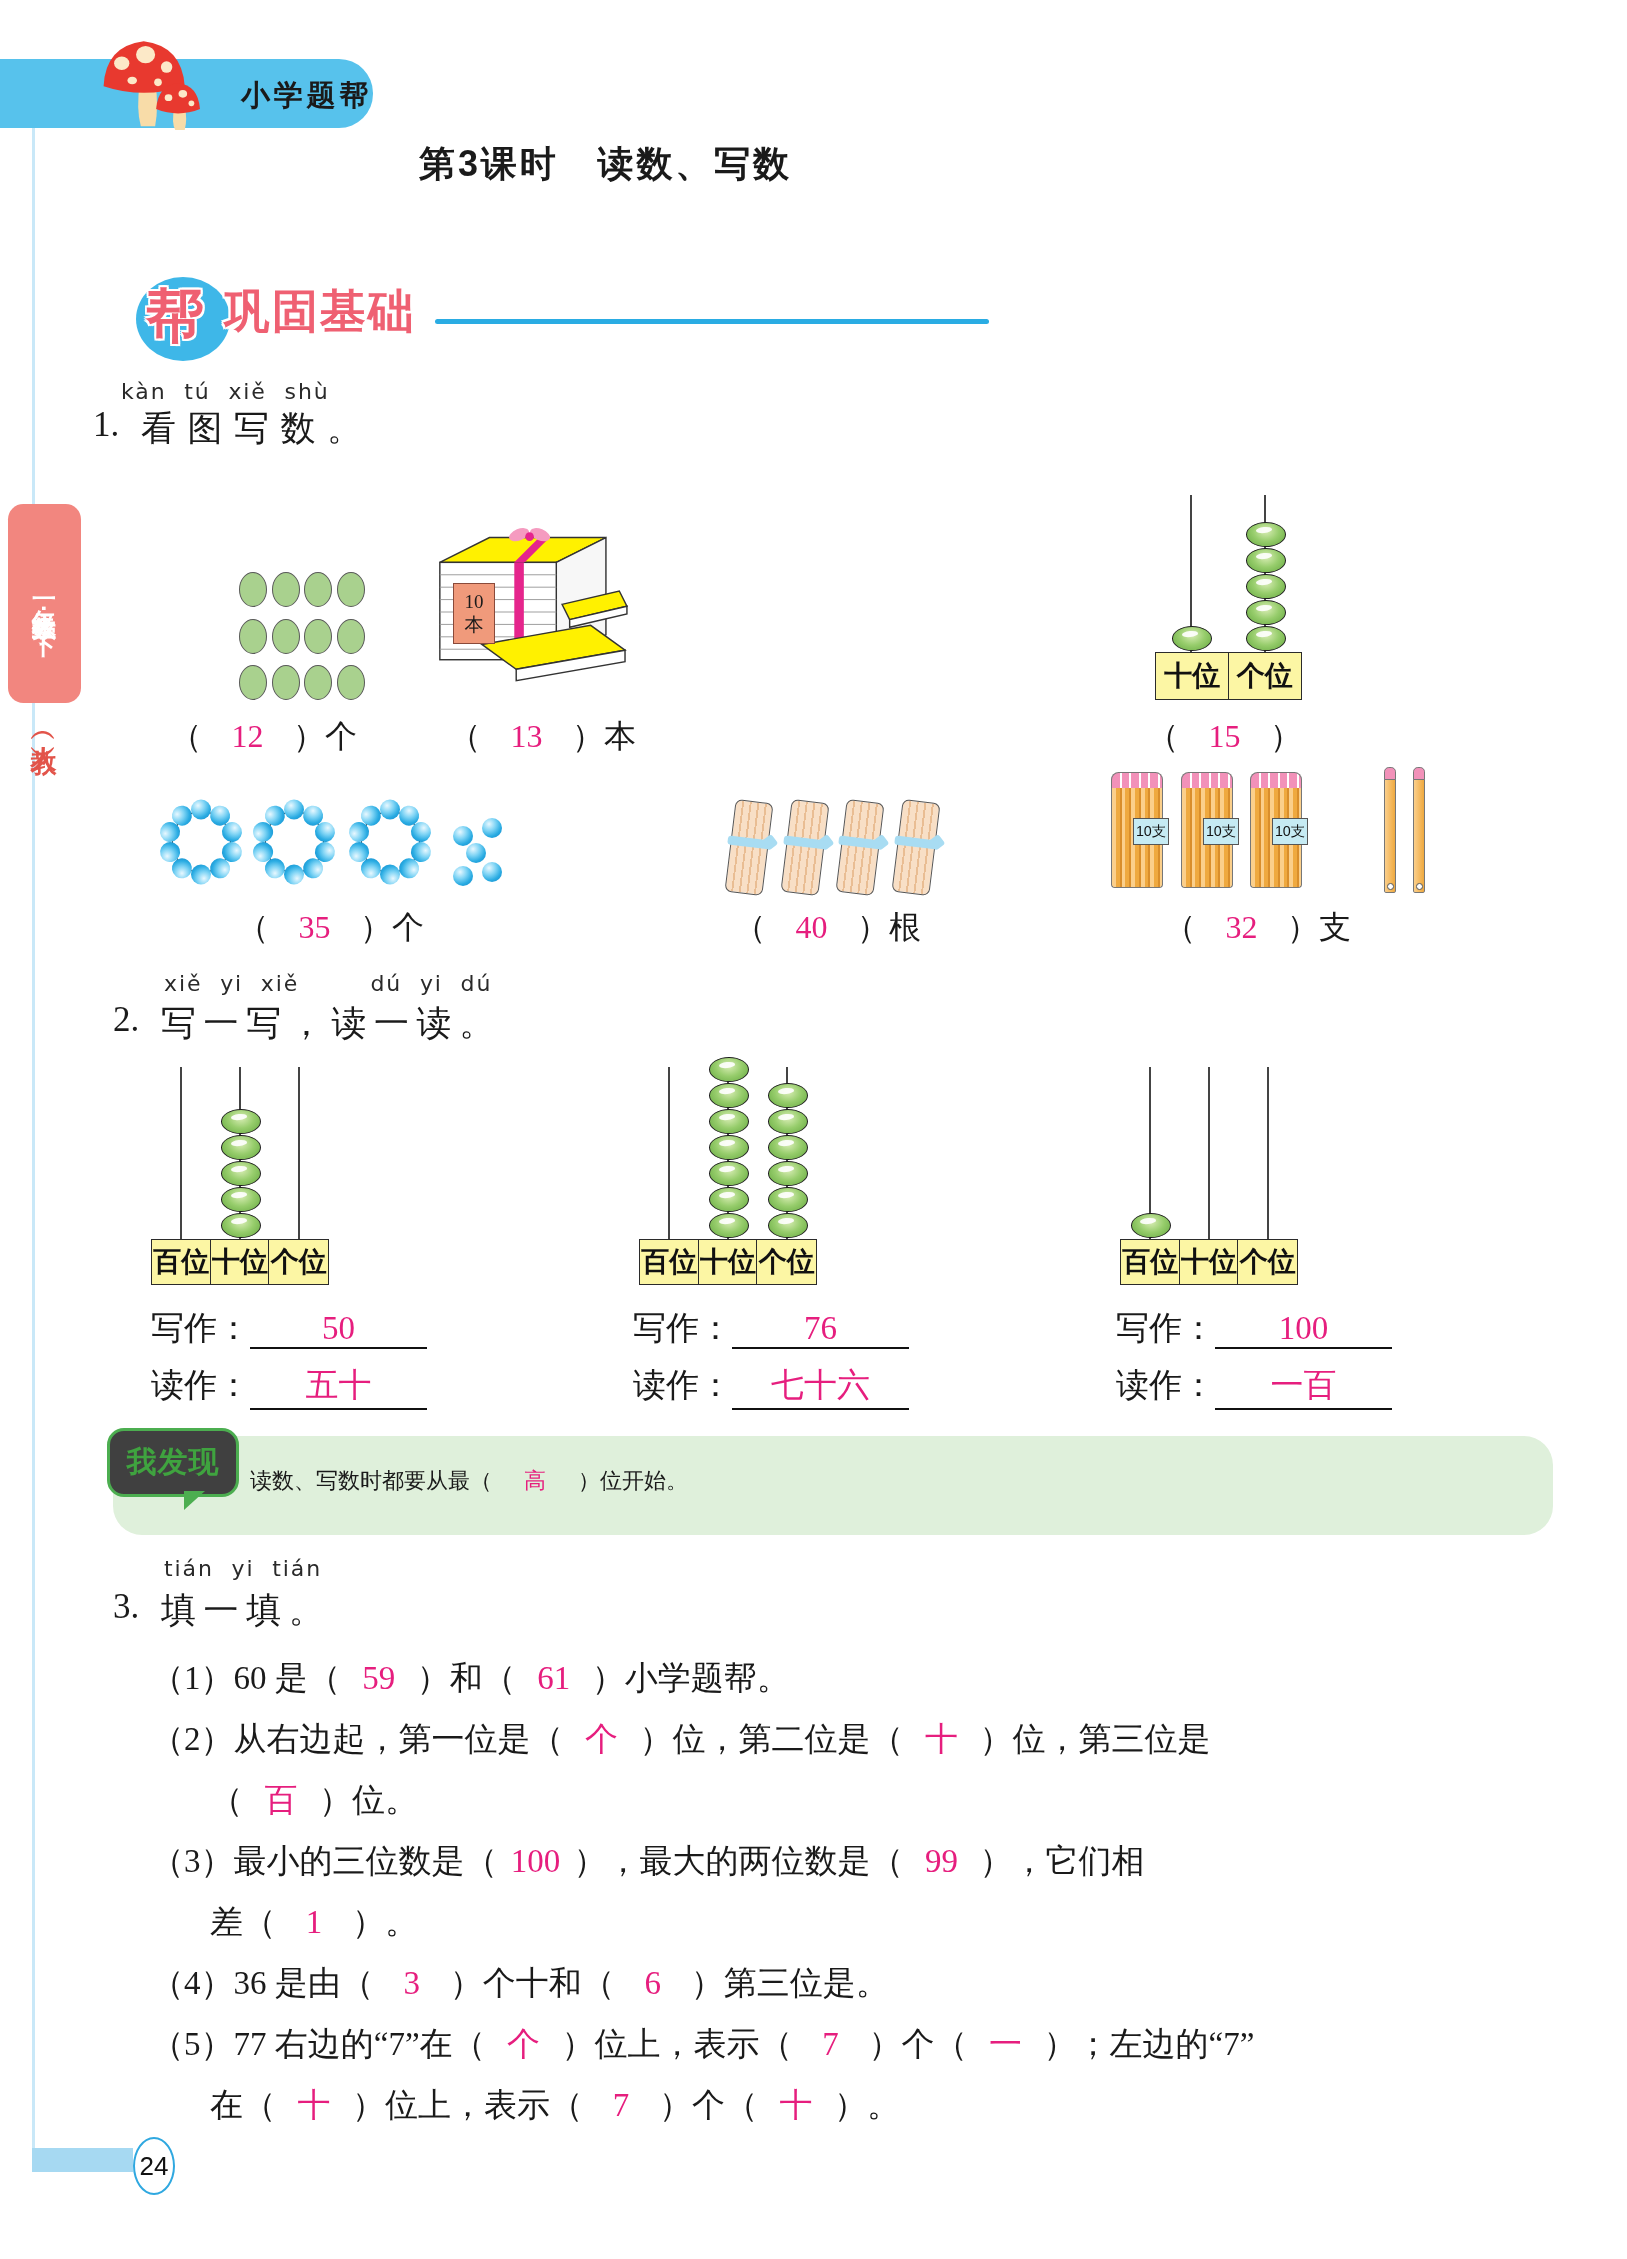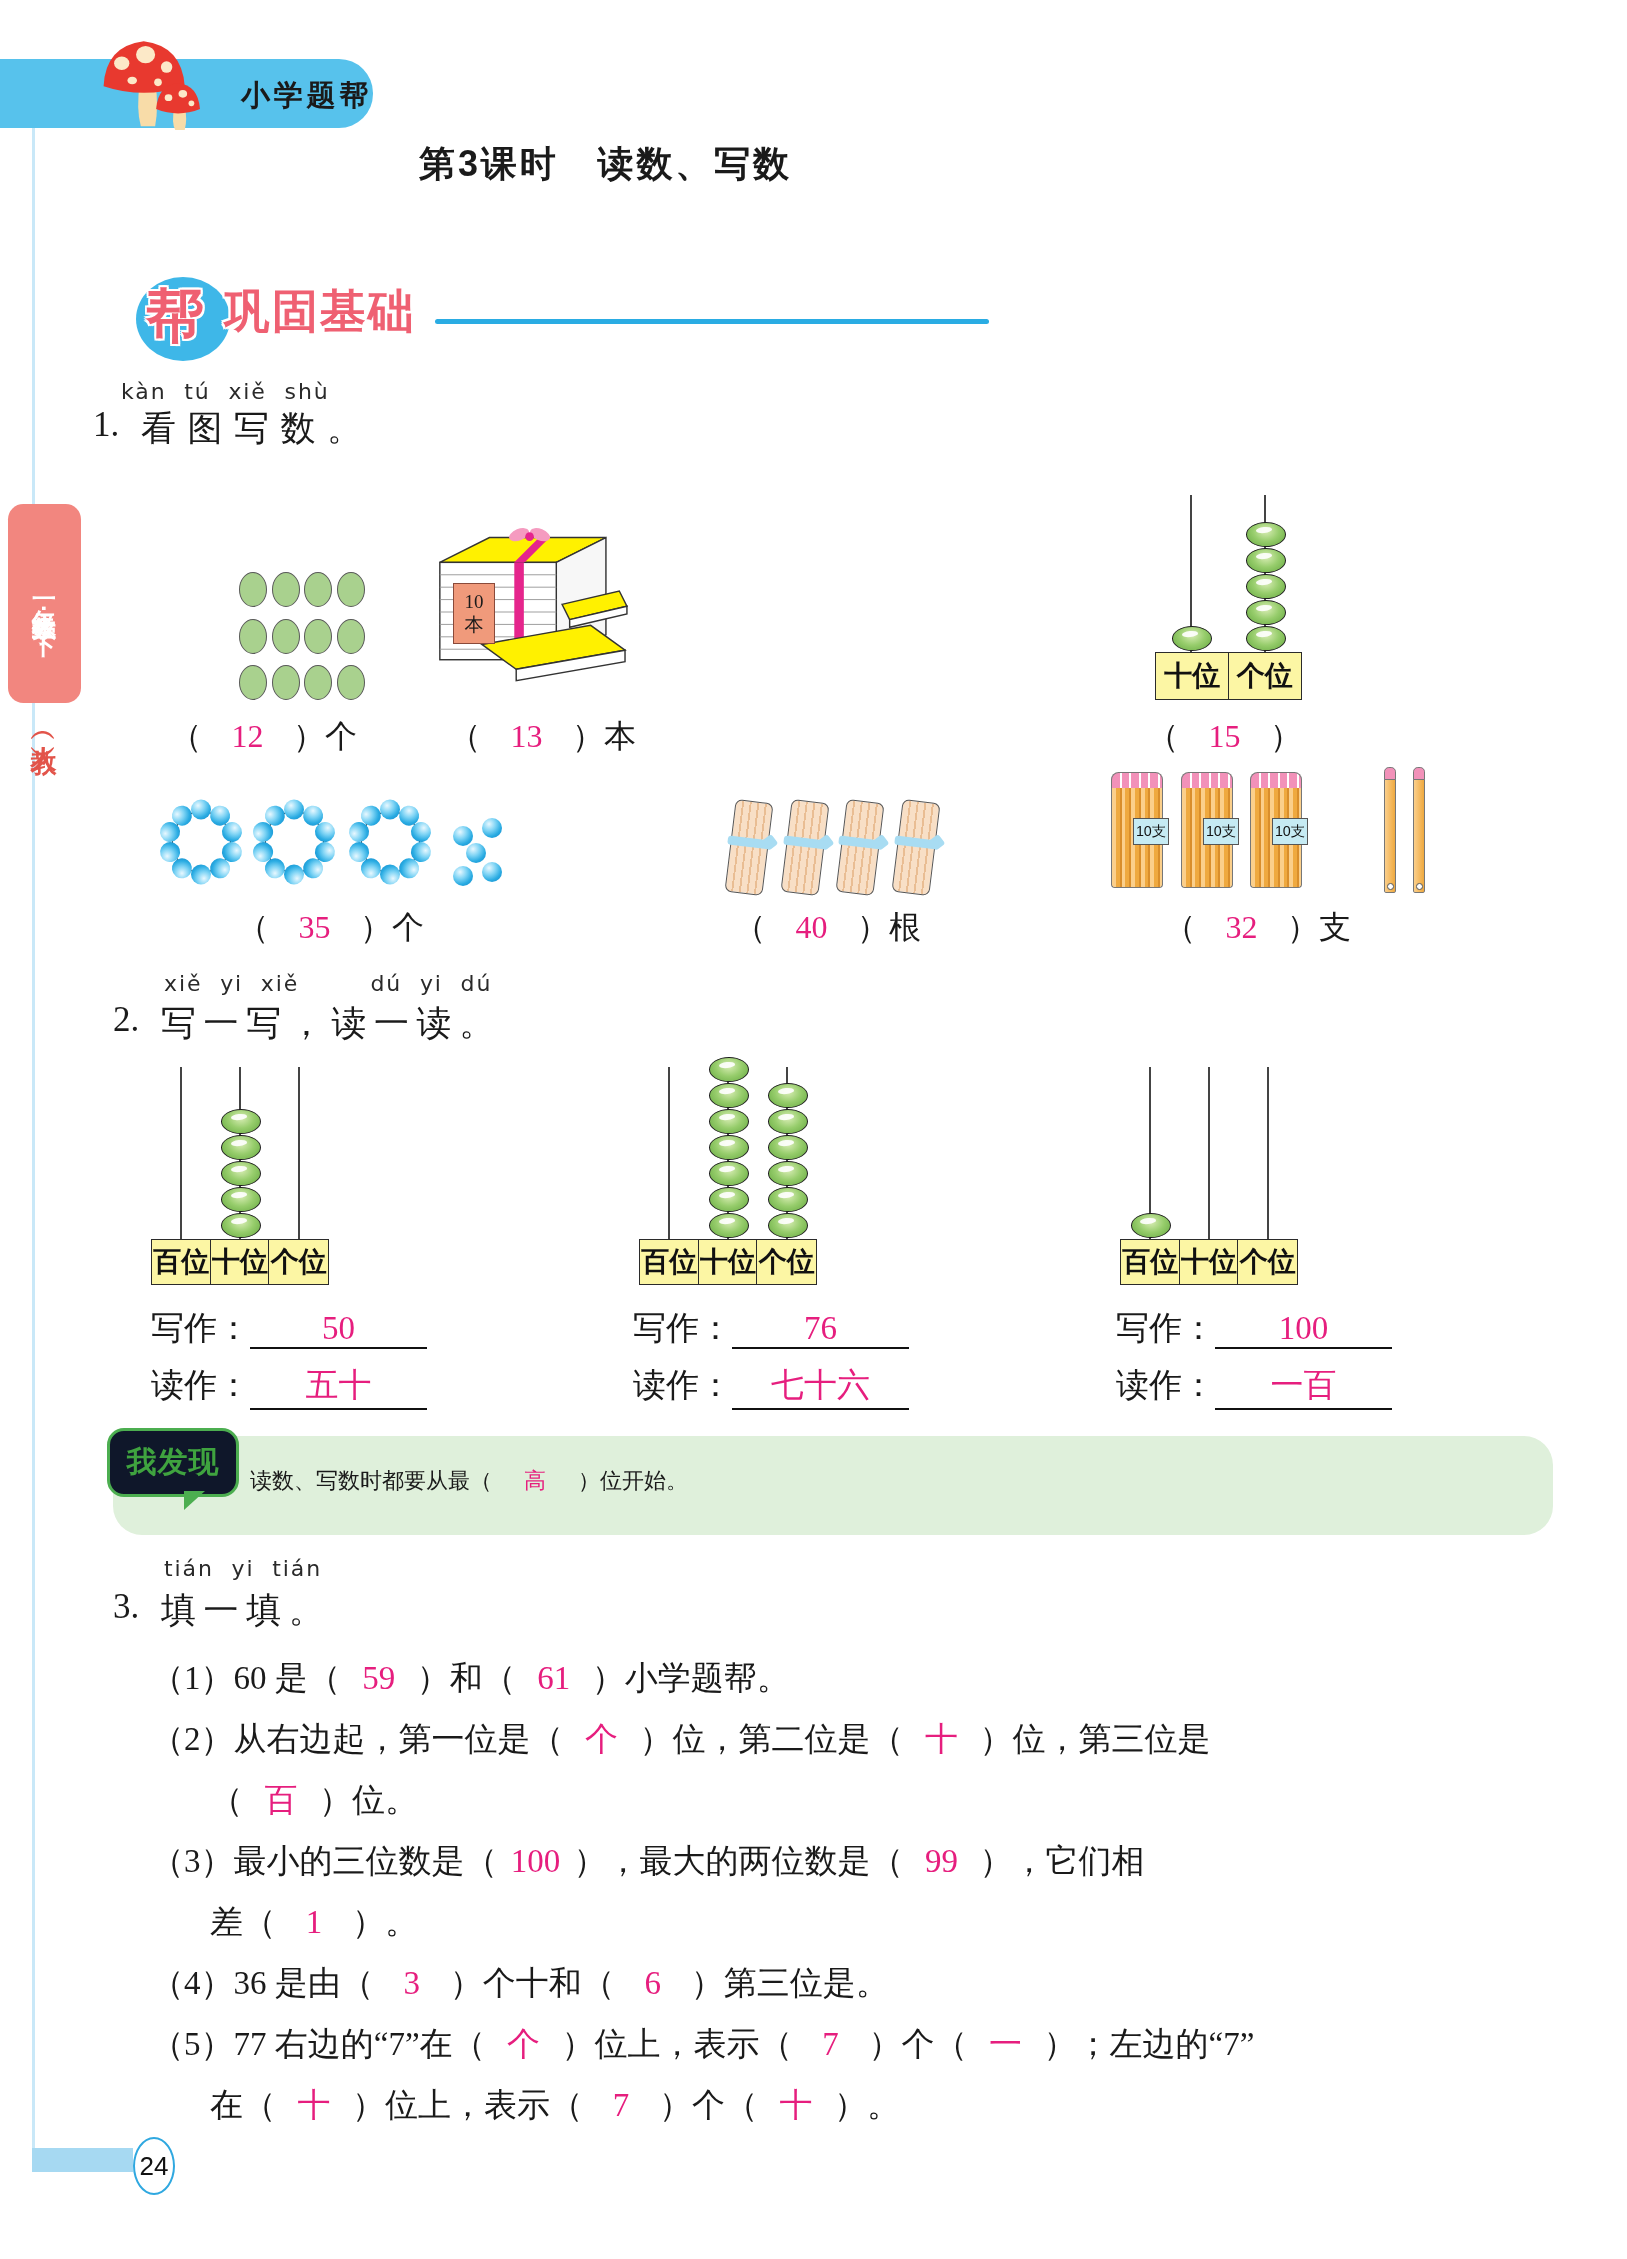--- a/index.html
+++ b/index.html
@@ -100,21 +100,21 @@
   .pencil::after{content:"";position:absolute;bottom:1.9px;left:1.9px;width:4.8px;height:4.8px;border-radius:50%;border:1px solid #555;background:#fff;}
 
   
   .wr{position:absolute;font-size:33px;white-space:nowrap;}
   .wr .blank{display:inline-block;min-width:177px;border-bottom:2.9px solid #111;text-align:center;color:#E61E7E;}
 
   
   .disc-box{position:absolute;left:113px;top:1436px;width:1440px;height:99px;background:#DFF0DB;border-radius:29px;}
   .disc-text{position:absolute;left:250px;top:1466px;font-size:22px;}
   .disc-text .ansg{display:inline-block;min-width:86px;text-align:center;color:#E61E7E;}
-  .bubble{position:absolute;left:107px;top:1428px;width:126px;height:63px;background:#0f172a;border:3.8px solid #4CAE50;border-radius:17px;
+  .bubble{position:absolute;left:107px;top:1428px;width:126px;height:63px;background:#404040;border:3.8px solid #4CAE50;border-radius:17px;
         display:flex;align-items:center;justify-content:center;font:bold 30px "Liberation Sans",sans-serif;color:#3FA33F;letter-spacing:1px;}
   .bubble-tail{position:absolute;left:184px;top:1491px;width:0;height:0;border-top:19px solid #4CAE50;border-right:21px solid transparent;}
 
   
   .q3lines{position:absolute;left:151px;top:1648px;width:1396px;font-size:33px;line-height:61px;}
   .q3lines .cont{padding-left:59px;}
   .q3lines .ans{display:inline-block;min-width:76px;text-align:center;color:#E61E7E;}
 </style>
 </head>
 <body>

